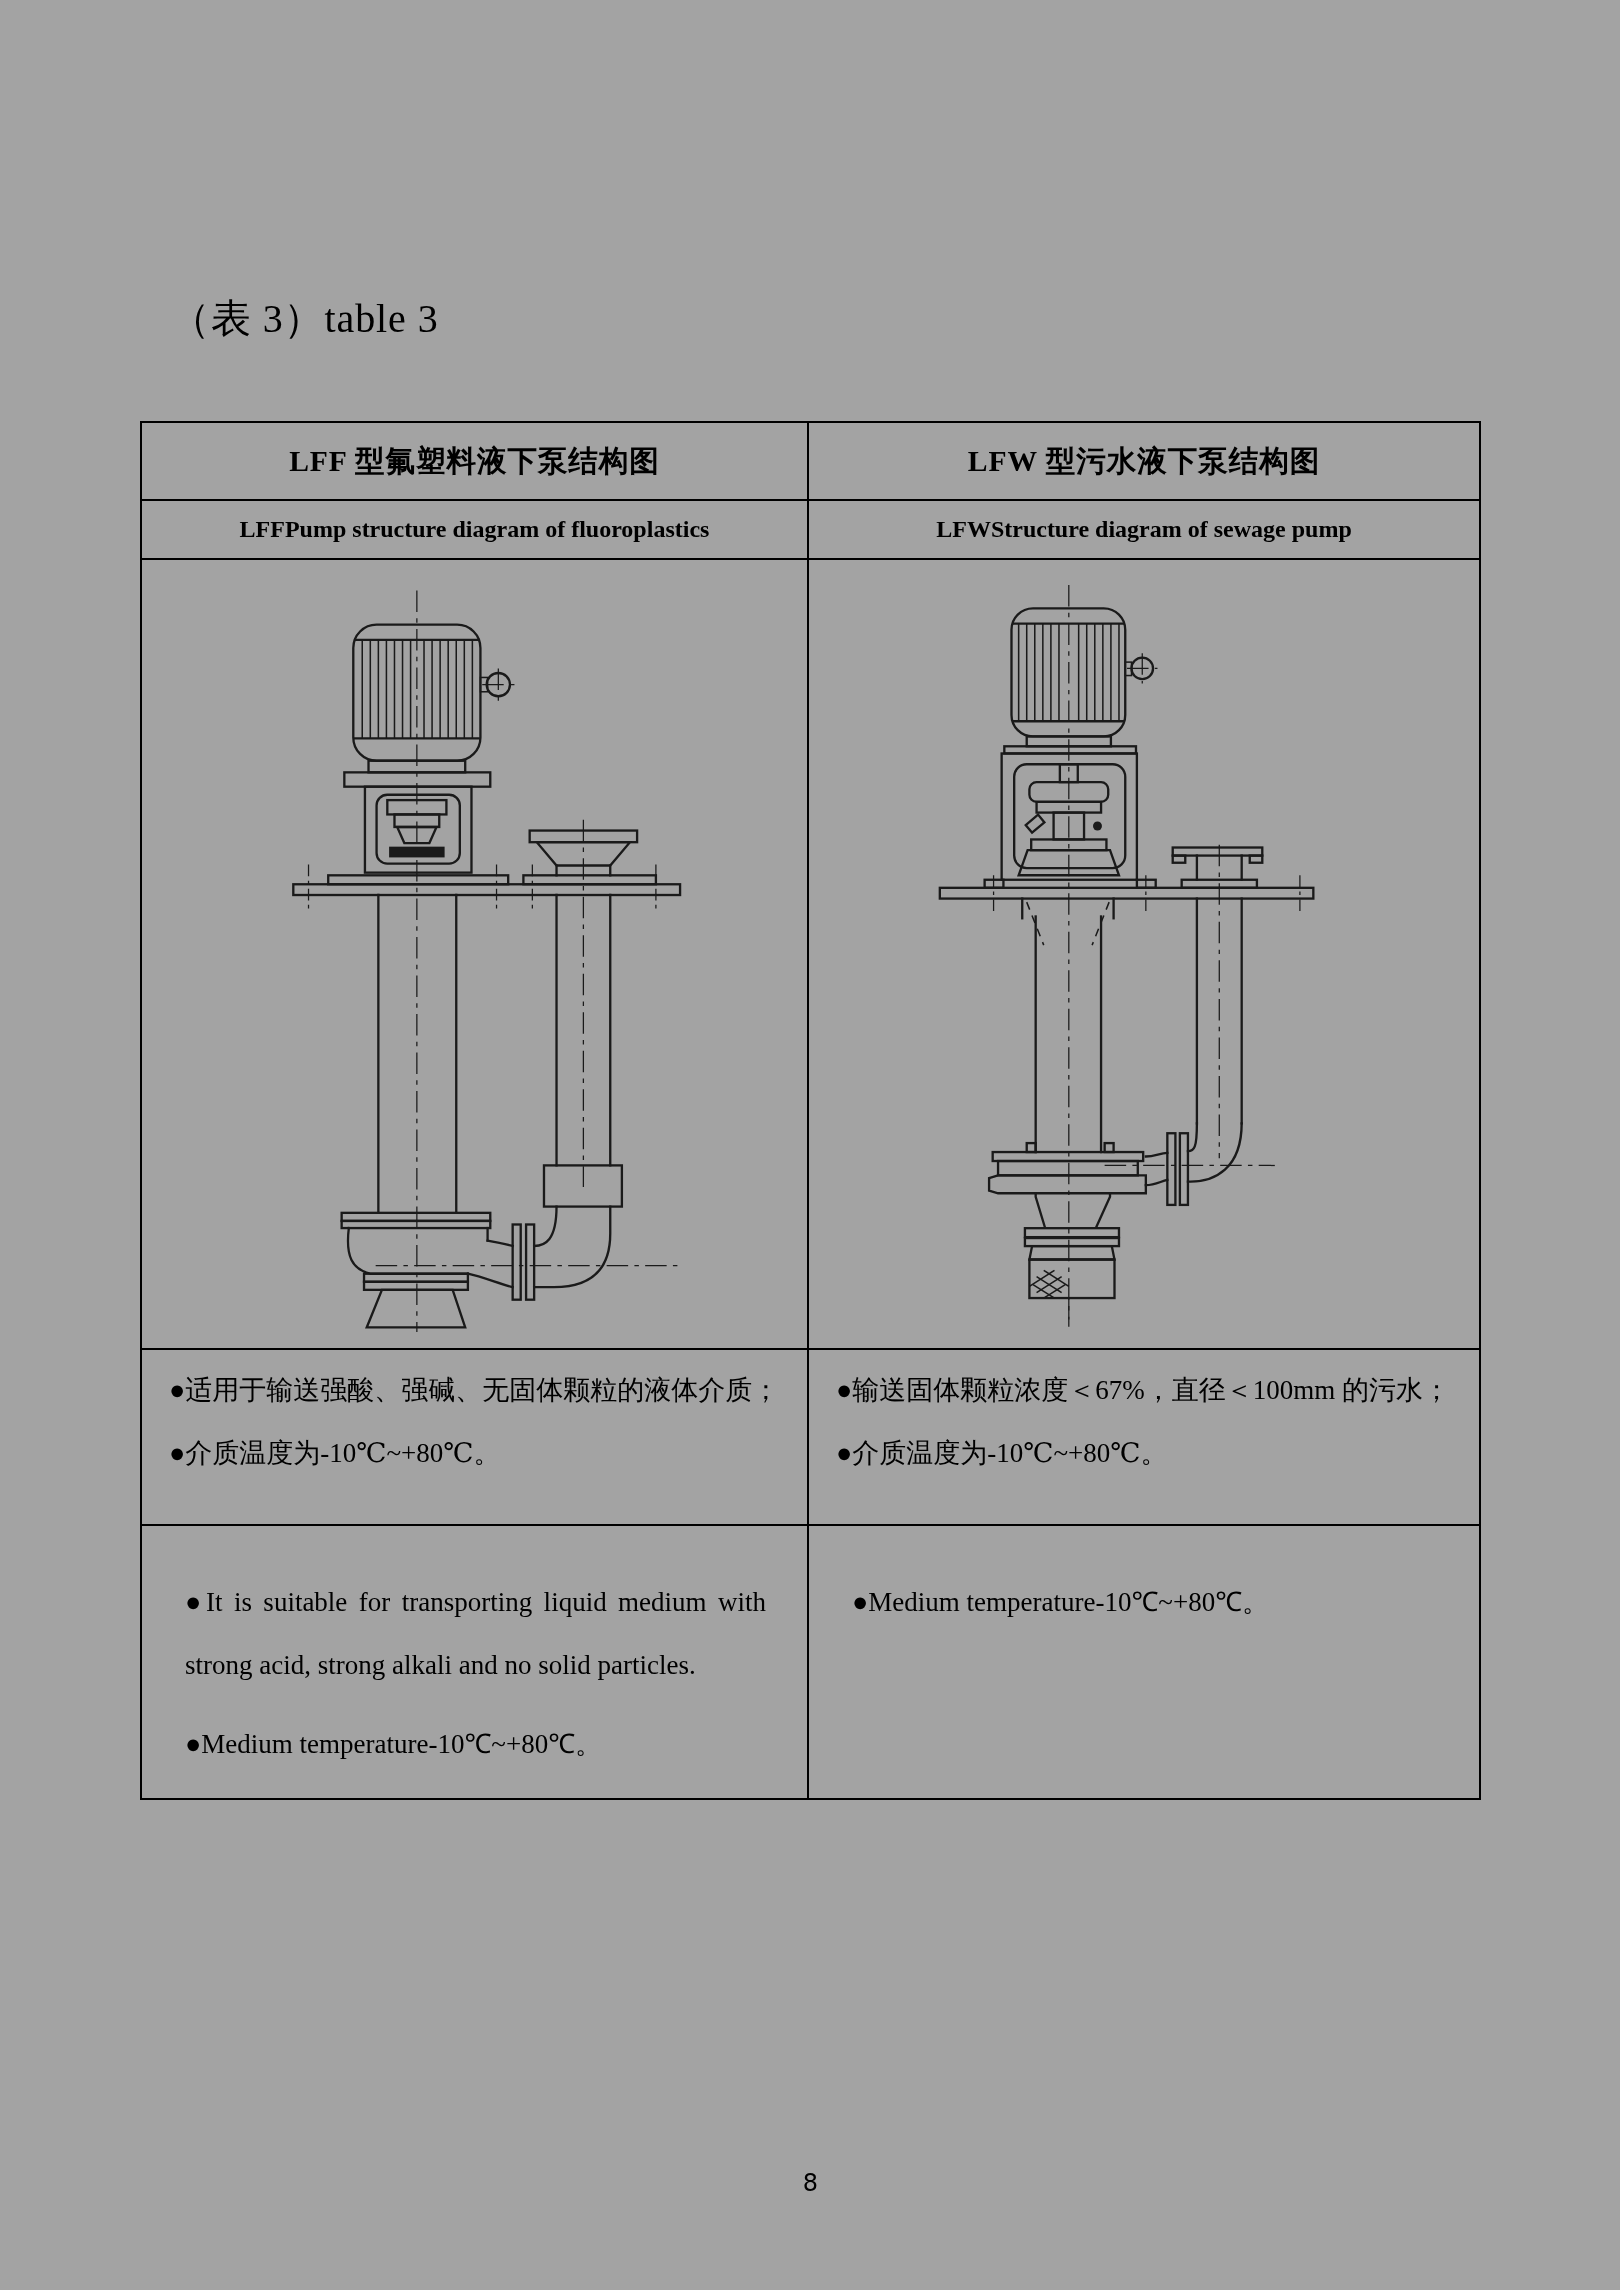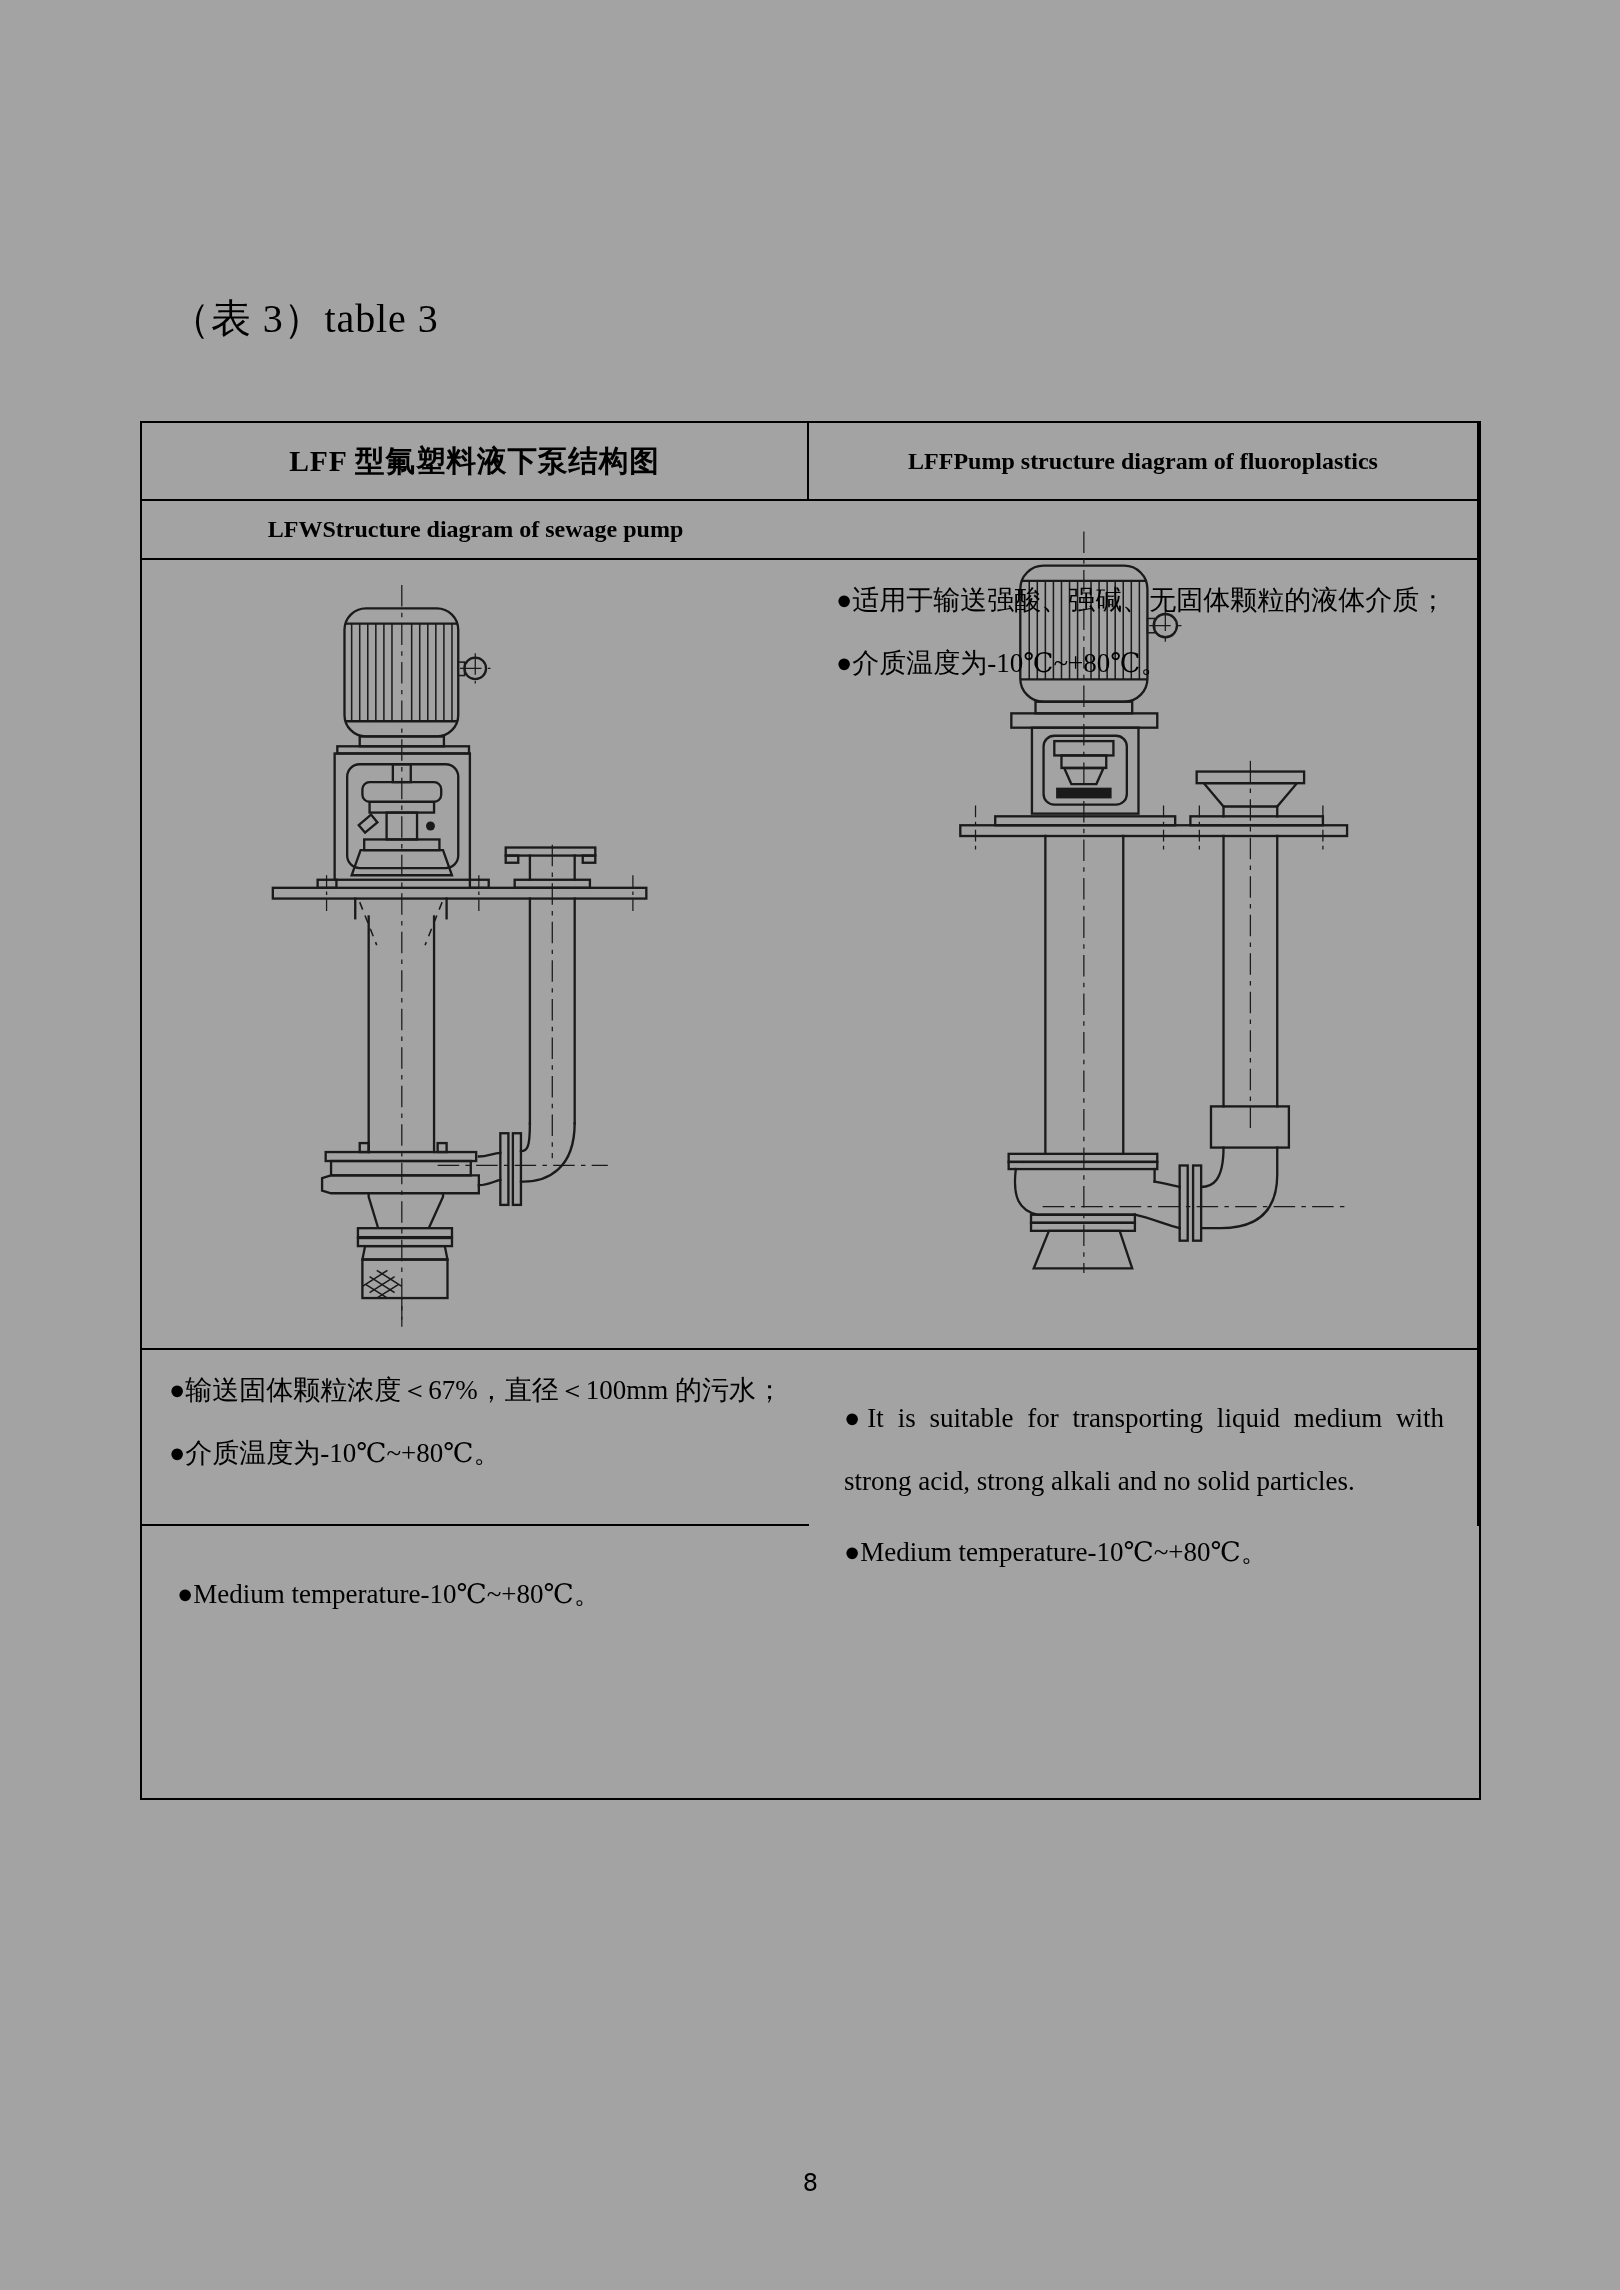--- a/index.html
+++ b/index.html
@@ -32,21 +32,21 @@
     font-weight:bold; font-size:24px;
   }
   .diagram-cell svg { position:absolute; left:0; top:0; }
   .notes-cn {
     padding:9px 23px 7px 27px; font-size:27px; line-height:63px;
   }
   .notes-en {
     padding:29px 25px 0 27px; font-size:27px; line-height:63px;
     text-align:justify;
   }
-  .notes-en p { margin:8px; }
+  .notes-en p { margin:16px;font-family:Liberation Serif, serif; }
   .pageno {
     position:absolute; left:770px; top:2169px; width:81px; text-align:center;
     font-family:"DejaVu Sans","Liberation Sans",sans-serif; font-size:24px;
   }
   
   .st  { stroke:#1a1a1a; stroke-width:2.6; fill:none; stroke-linecap:square; }
   .thin{ stroke:#1a1a1a; stroke-width:1.7; fill:none; }
   .cl  { stroke:#1a1a1a; stroke-width:1.4; fill:none; stroke-dasharray:24 7 5 7; }
   .blt { stroke:#1a1a1a; stroke-width:1.4; fill:none; stroke-dasharray:13 5 4 5; }
   .hid { stroke:#1a1a1a; stroke-width:1.7; fill:none; stroke-dasharray:9 7; }
@@ -55,20 +55,21 @@
 </head>
 <body>
 
 <div class="page">
 
   <div class="title">（表 3）table 3</div>
 
   <div class="tbl">
 
     <div class="cell col-l row-line hdr-cn">LFF 型氟塑料液下泵结构图</div>
+    <div class="cell row-line hdr-cn">LFW 型污水液下泵结构图</div>
 
     <div class="cell col-l row-line hdr-en">LFFPump structure diagram of fluoroplastics</div>
     <div class="cell row-line hdr-en">LFWStructure diagram of sewage pump</div>
 
     <div class="cell col-l row-line diagram-cell">
       <svg width="667" height="790" viewBox="0 0 745 882">
 
         <line class="cl" x1="307" y1="34" x2="307" y2="862"></line>
         <line class="cl" x1="493" y1="290" x2="493" y2="700"></line>
         <line class="cl" x1="261" y1="788" x2="601" y2="788"></line>

